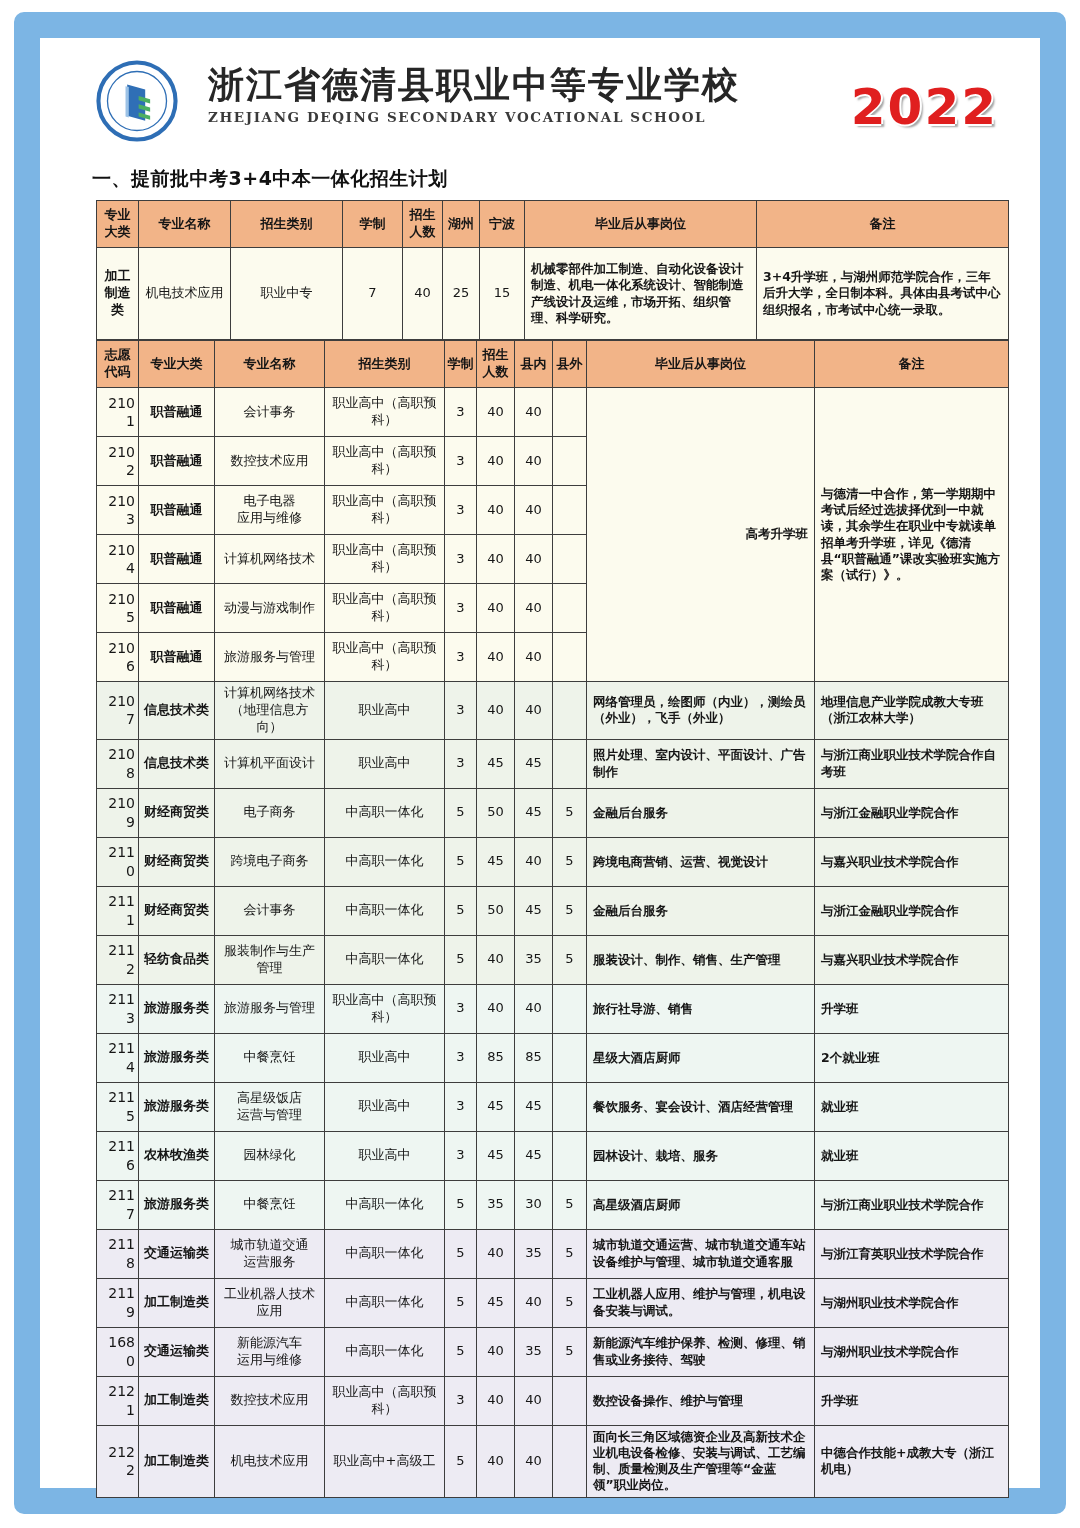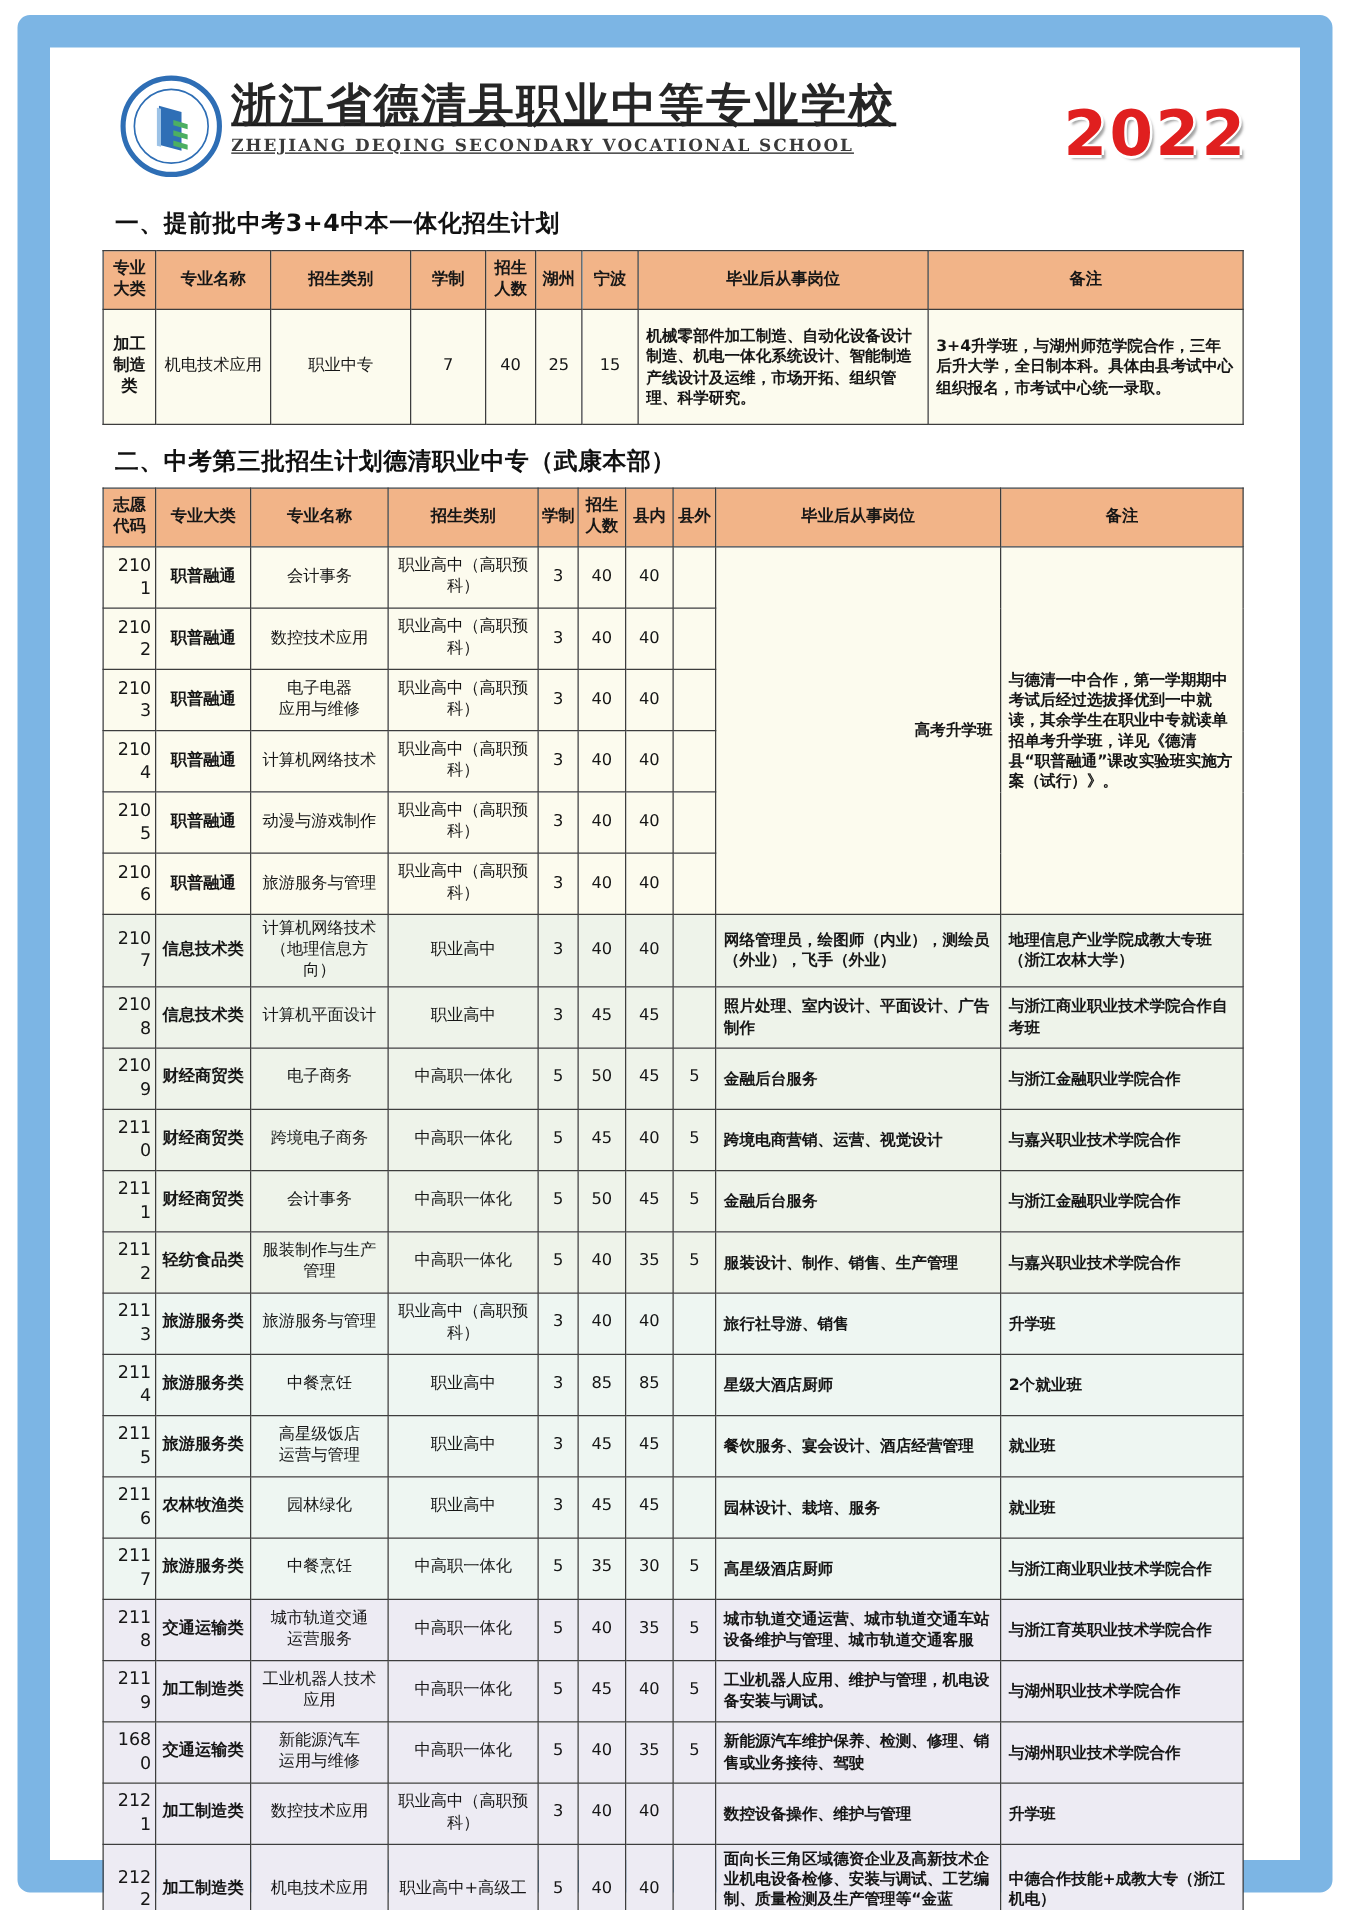--- a/index.html
+++ b/index.html
@@ -5,36 +5,36 @@
   html,body{margin:0;padding:0;background:#ffffff;}
   .page{position:relative;width:1080px;height:1528px;background:#ffffff;overflow:hidden;
         font-family:"DejaVu Sans","Liberation Sans",sans-serif;color:#1c1c1c;}
   .frame{position:absolute;left:14px;top:12px;right:14px;bottom:14px;
          border:26px solid #7cb5e4;border-radius:10px;background:#ffffff;}
   .content{position:absolute;inset:0;padding:18px 38px 0 40px;}
 
   
   .hdr{display:flex;align-items:flex-start;margin-top:4px;height:96px;}
   .logo{width:82px;height:82px;flex:0 0 82px;margin-left:16px;}
-  .namebox{margin-left:7px;margin-top:2px;text-decoration:underline;}
+  .namebox{margin-left:30px;margin-top:2px;}
   .cn-name{font-family:"DejaVu Serif","Liberation Serif",serif;font-weight:bold;
            font-size:36px;letter-spacing:2px;color:#262626;line-height:1.25;}
   .en-name{font-family:"DejaVu Serif","Liberation Serif",serif;font-weight:bold;
            font-size:13.5px;letter-spacing:1.6px;color:#3a3a3a;margin-top:2px;}
   .year-blk{margin-left:auto;display:flex;align-items:flex-end;margin-top:18px;margin-right:4px;}
   .year{font-size:50px;font-weight:bold;color:#e01f1f;letter-spacing:2px;
         text-shadow:-2px 0 #fff,0 -2px #fff,2px 0 #fff,0 2px #fff,3px 3px 2px rgba(90,90,90,.55);}
   .plan-title{font-size:56px;font-weight:900;color:#e01212;margin-left:22px;letter-spacing:3px;
         text-shadow:2px 3px 2px rgba(120,120,120,.45);}
 
   
   .sec-title{font-size:19px;font-weight:bold;color:#111;margin:10px 0 8px 12px;letter-spacing:.5px;}
 
   
-  table{border-collapse:collapse;table-layout:fixed;width:912px;margin-left:2px;padding-left:15px;}
+  table{border-collapse:collapse;table-layout:fixed;width:912px;margin-left:16px;padding-left:15px;}
   th,td{border:1.6px solid #3d3d3d;text-align:center;vertical-align:middle;
         padding:3px 3px;font-size:13px;line-height:1.3;color:#161616;
         overflow:hidden;word-break:break-all;}
   th{background:#f2b488;font-weight:bold;white-space:pre-line;height:42px;padding:2px 1px;}
   td.c-jobs,td.c-note{text-align:left;padding:3px 6px;font-size:12.5px;font-weight:bold;}
   td.c-jobs.merged{text-align:right;}
   td.c-major,td.c-type{white-space:pre-line;font-weight:normal;}
   td.c-category{font-weight:bold;}
   td.c-code{font-size:14px;text-align:right;}
   tr.t1row{height:92px;}
@@ -107,21 +107,20 @@
             <td>7</td>
             <td>40</td>
             <td>25</td>
             <td>15</td>
             <td class="c-jobs">机械零部件加工制造、自动化设备设计制造、机电一体化系统设计、智能制造产线设计及运维，市场开拓、组织管理、科学研究。</td>
             <td class="c-note">3+4升学班，与湖州师范学院合作，三年后升大学，全日制本科。具体由县考试中心组织报名，市考试中心统一录取。</td>
           </tr>
         </tbody>
       </table>
 
-      <div class="sec-title" style="margin-top:16px;">二、中考第三批招生计划德清职业中专（武康本部）</div>
       <table id="t2">
         <colgroup>
           <col style="width:42px">
             <col style="width:76px">
             <col style="width:110px">
             <col style="width:120px">
           <col style="width:32px">
             <col style="width:38px">
             <col style="width:38px">
             <col style="width:34px">

